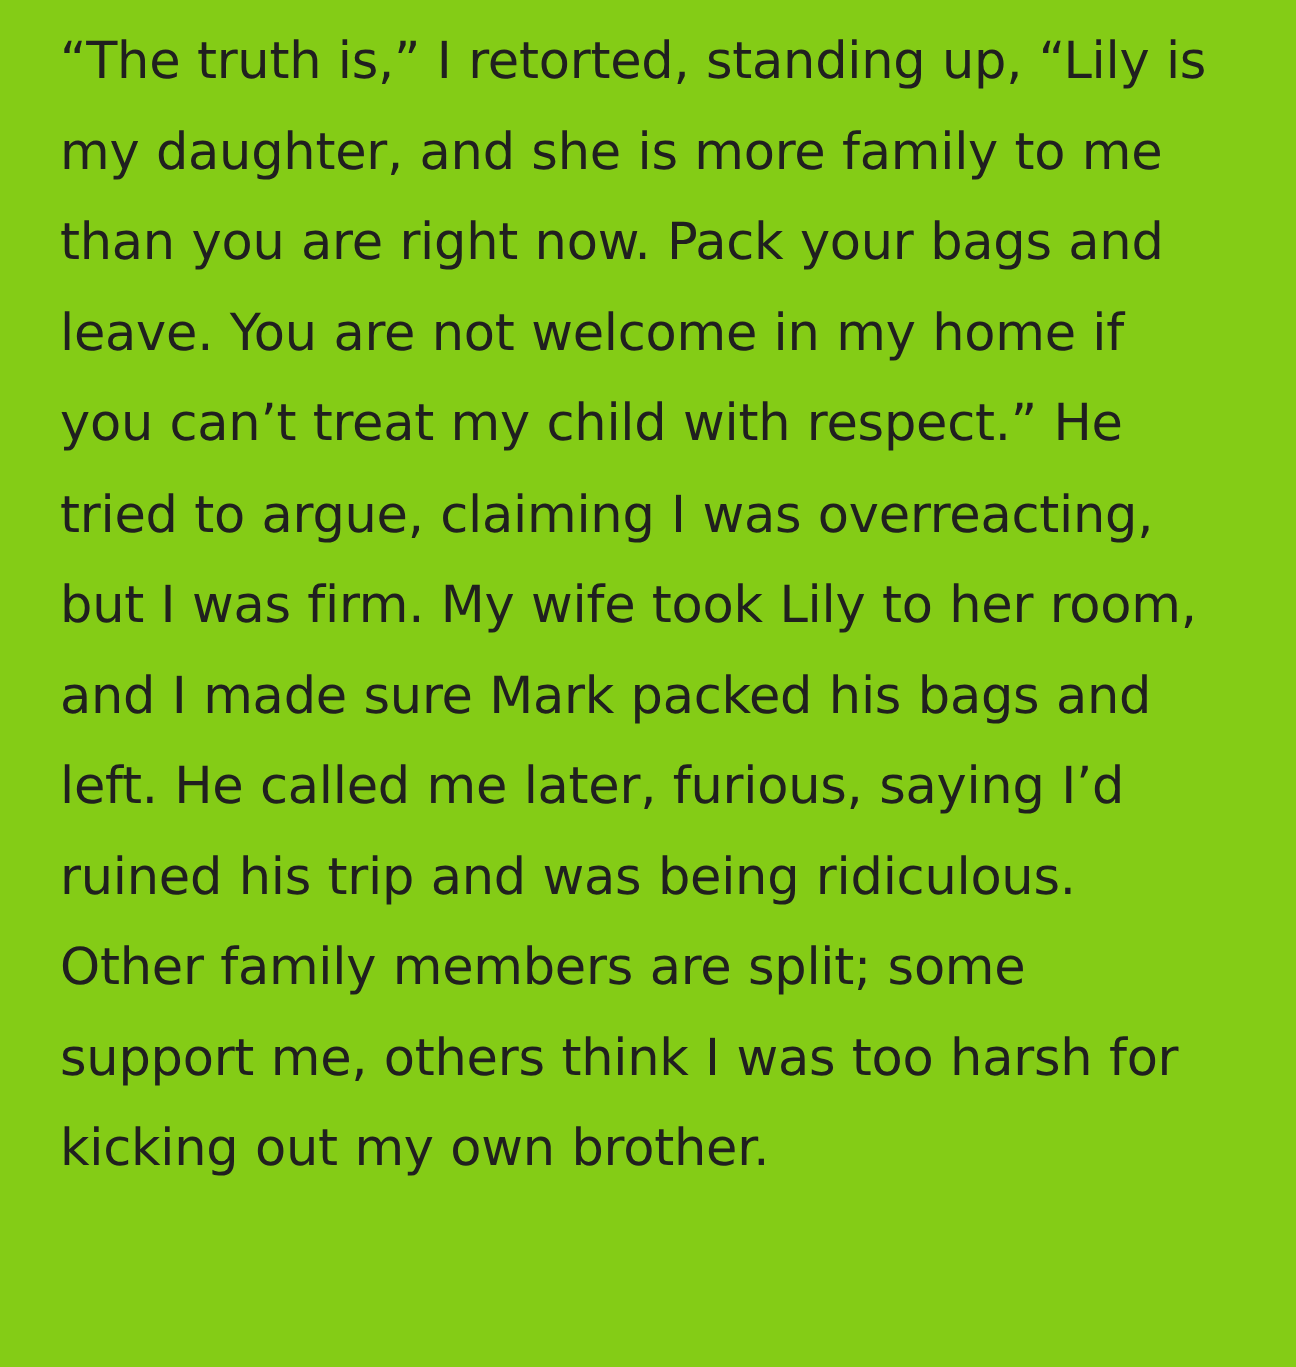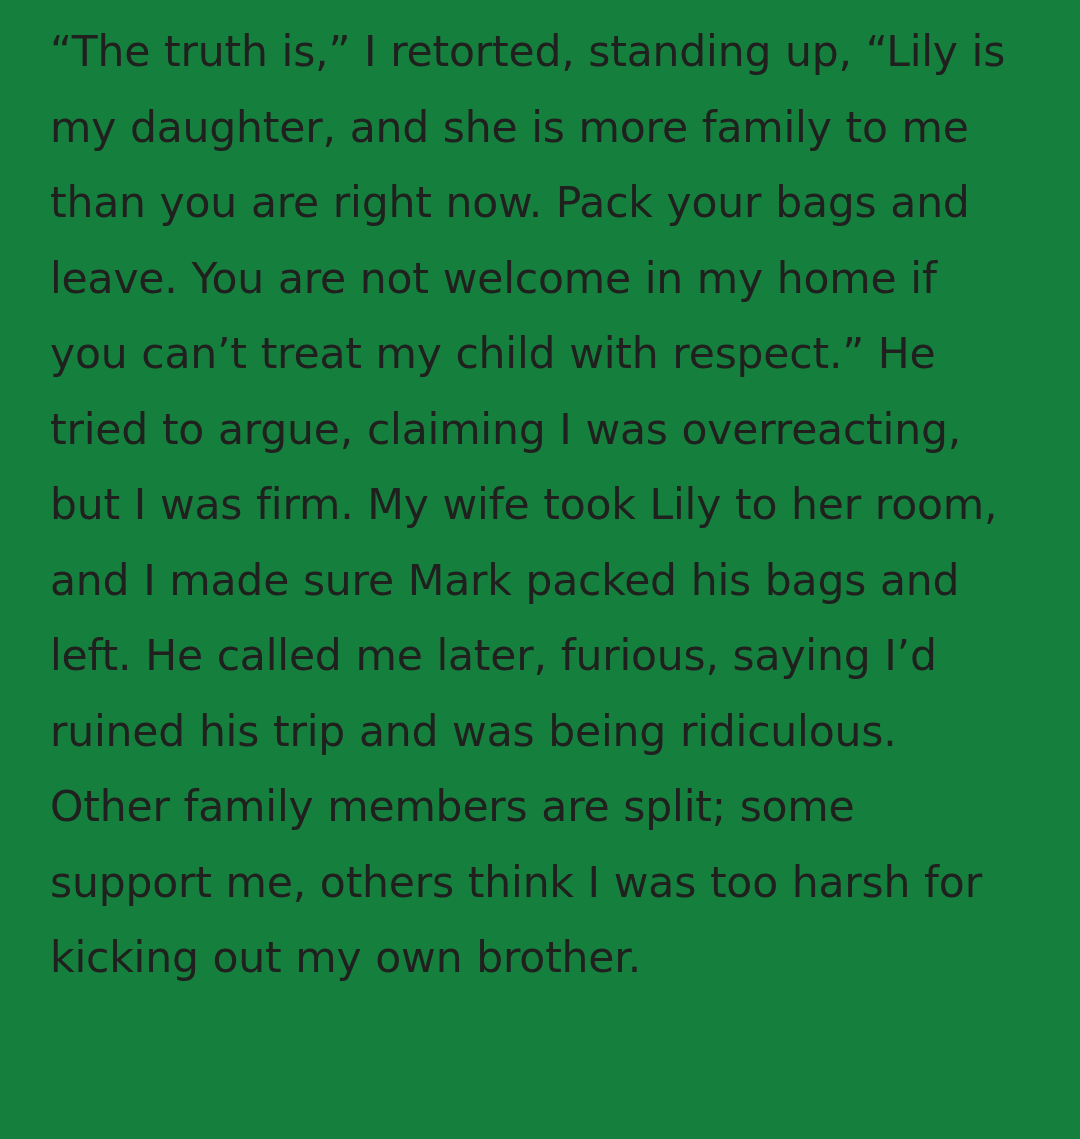--- a/index.html
+++ b/index.html
@@ -10,21 +10,21 @@
     width: 1080px;
     height: 1139px;
     background: #f7f7f7;
     font-family: "DejaVu Sans", sans-serif;
     overflow: hidden;
   }
   .page {
     box-sizing: border-box;
     width: 1080px;
     height: 1139px;
-    background: #15803d;
+    background: #84cc16;
     padding: 14px 58px 0 50px;
   }
   .story-text {
     font-family: "DejaVu Sans", sans-serif;
     font-size: 42.5px;
     line-height: 75.5px;
     color: #20201f;
     letter-spacing: -0.2px;
     word-spacing: 0.5px;
     text-align: left;

